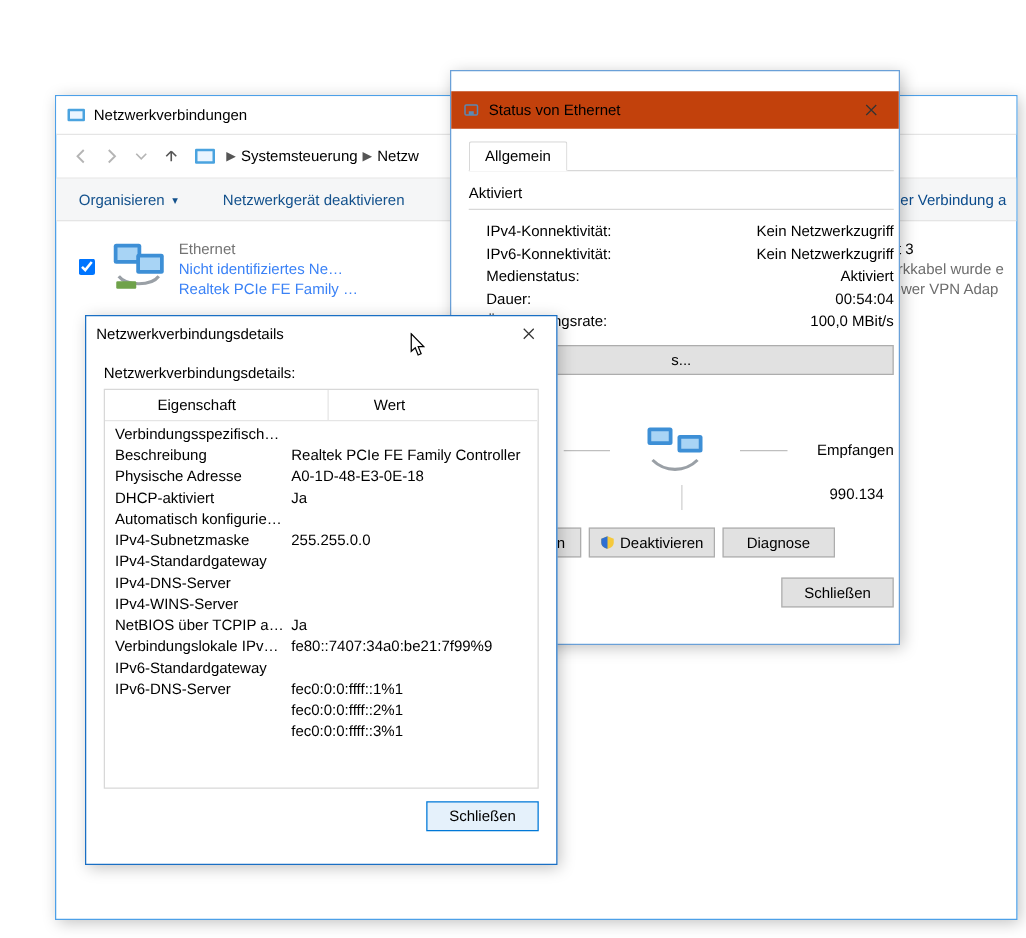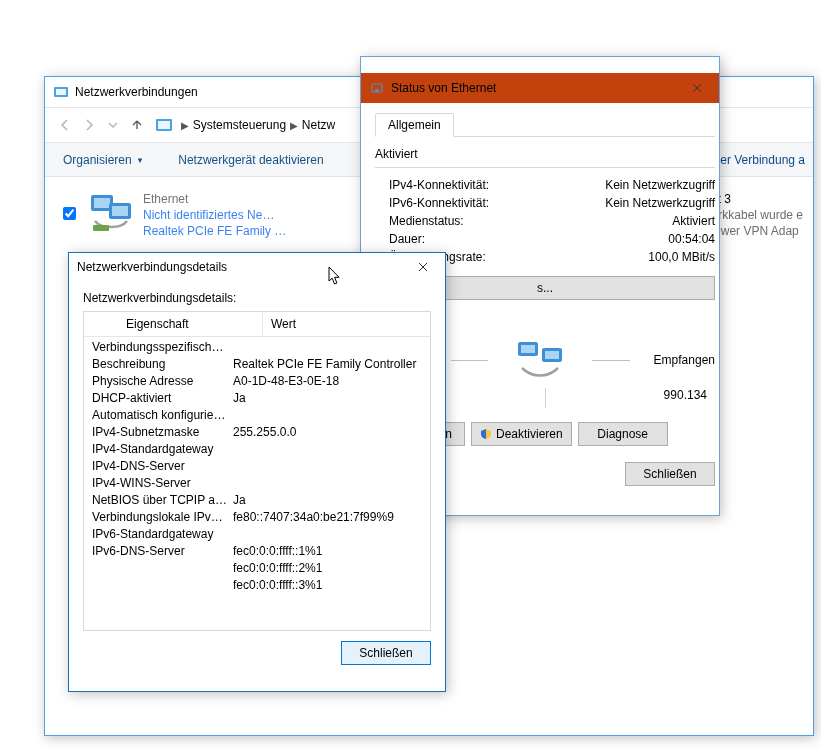--- a/index.html
+++ b/index.html
@@ -57,21 +57,21 @@
 
   
   #win-details { left: 68px; top: 252px; width: 378px; height: 440px; border-color:#1a6fc4;}
   #win-details .titlebar{height:28px;}
   .details-body { padding:10px 14px 12px 14px; font-size:12px;}
   .details-label { margin-bottom:6px;}
   .details-table { border:1px solid #d8d8d8; height:320px; overflow:hidden;}
   .details-head { display:flex; border-bottom:1px solid #e5e5e5; background:#fff;}
   .details-head div { padding:5px 8px; font-size:12px;}
   .colA { width:145px; border-right:1px solid #e5e5e5;margin-left:34px;}
-  .colB { flex:1;}
+  .colB { flex:1;margin-left:28px;}
   .details-rows { padding:2px 0;}
   .drow { display:flex; font-size:12px; line-height:17px;}
   .drow .a { width:145px; padding-left:8px; white-space:nowrap; overflow:hidden; text-overflow:ellipsis;}
   .drow .b { flex:1; padding-left:4px; white-space:nowrap; overflow:hidden; text-overflow:ellipsis;}
   .details-close-row { display:flex; justify-content:flex-end; margin-top:10px;}
   .details-close-row .btn { border-color:#0078d7; background:#e5f1fb;}
 
   .cursor { position:absolute; left:328px; top:266px; width:14px; height:20px; pointer-events:none; z-index:50;}
 </style>
 </head>

